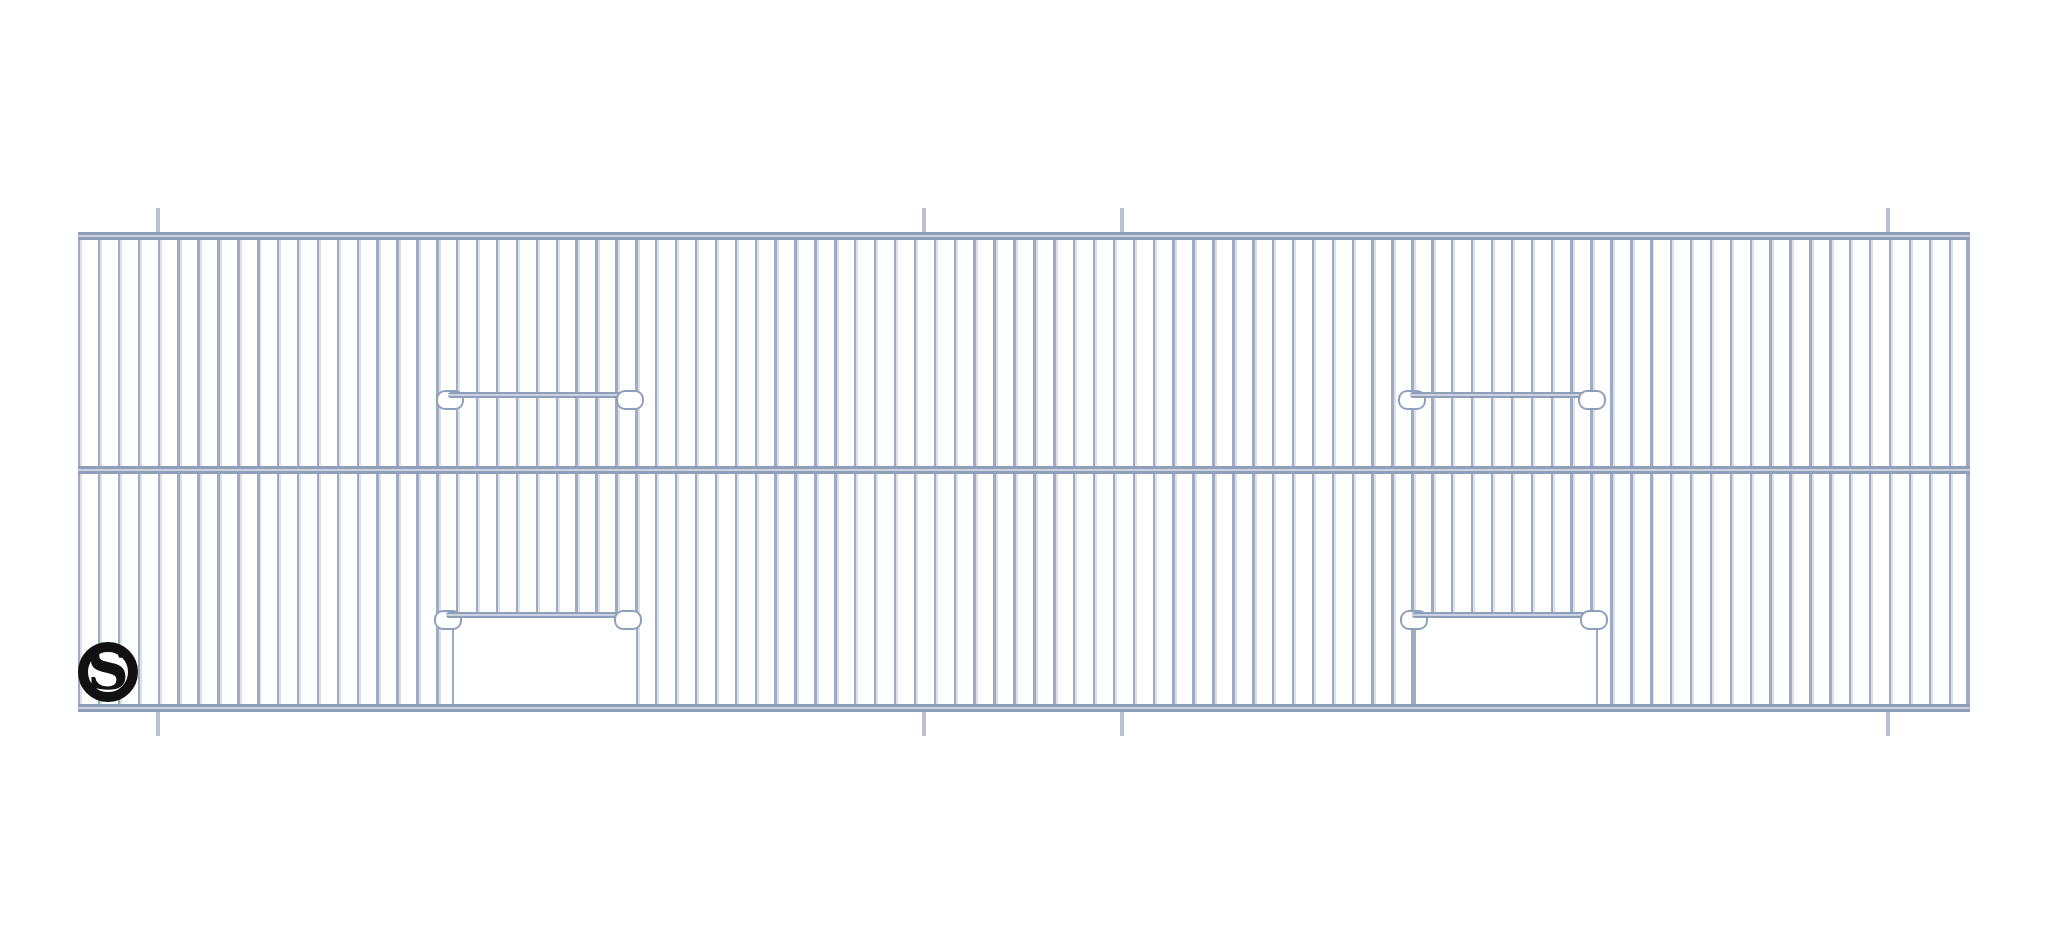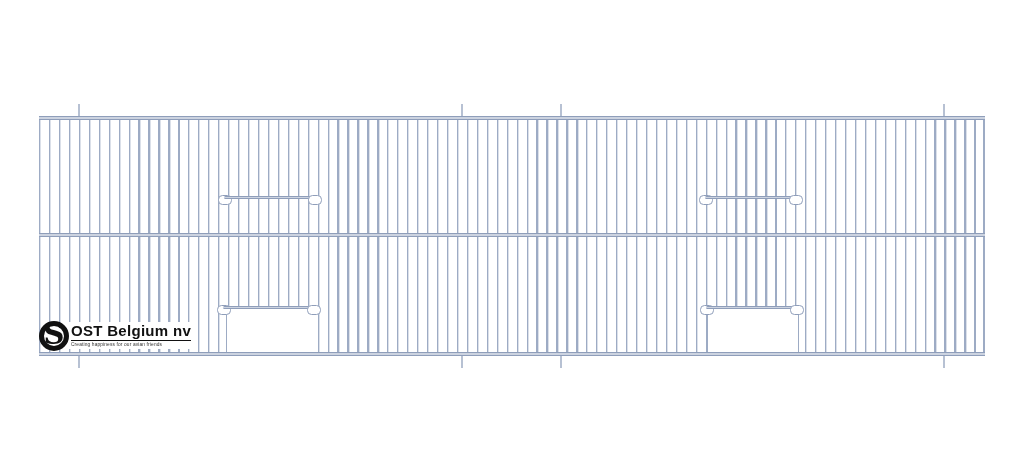--- a/index.html
+++ b/index.html
@@ -145,20 +145,15 @@
     <div class="tick tick-bottom tick-x2"></div>
     <div class="tick tick-bottom tick-x3"></div>
     <div class="tick tick-bottom tick-x4"></div>
 
   </div>
 
   <div class="logo">
     <div class="emblem">
       <span class="emblem-s">S</span>
     </div>
-    <div class="logo-text">
-      <div class="logo-name">OST Belgium nv</div>
-      <div class="logo-rule"></div>
-      <div class="logo-tagline">Creating happiness for our avian friends</div>
-    </div>
   </div>
 
 </div>
 
 </body></html>

